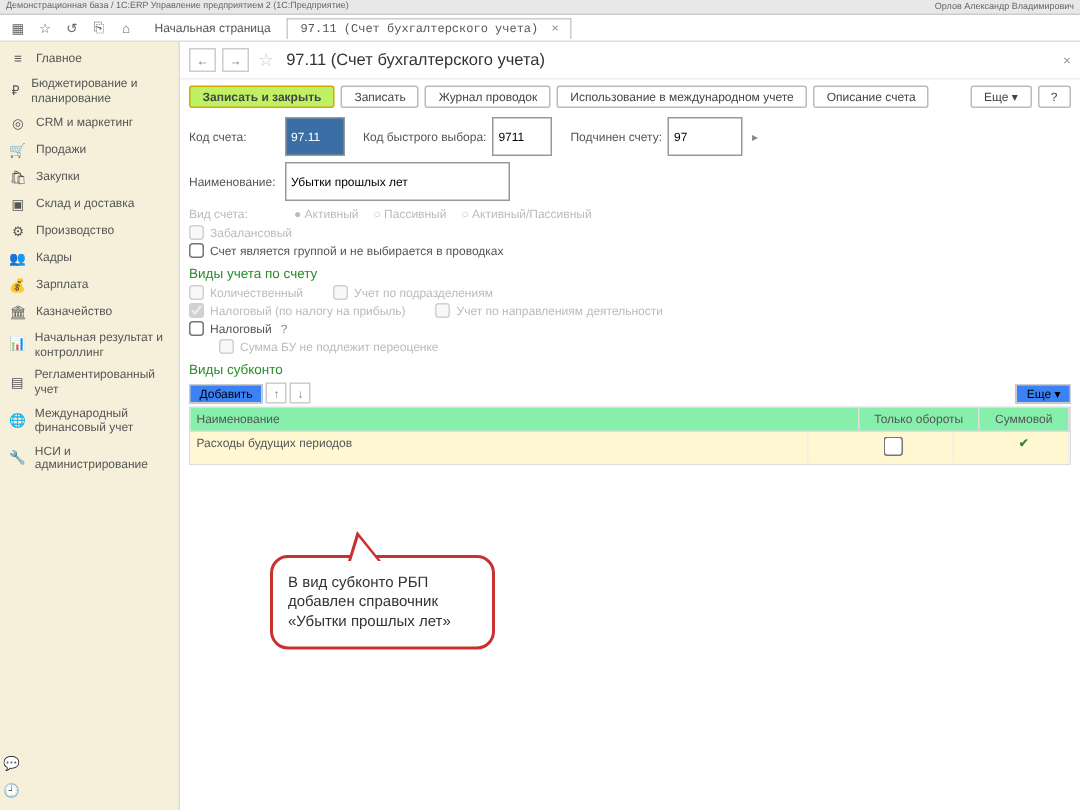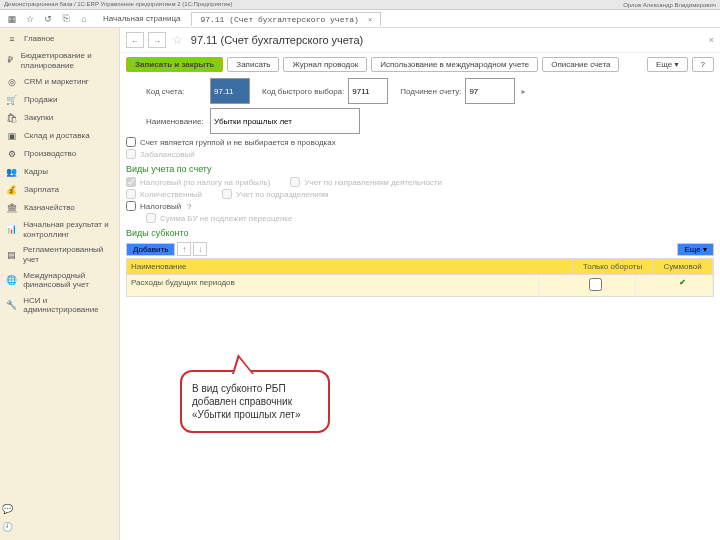--- a/index.html
+++ b/index.html
@@ -16,37 +16,37 @@
   .side-item { display: flex; align-items: center; padding: 3px 6px; font-size: 8px; color: #555; cursor: pointer; gap: 6px; line-height: 1.2; }
   .side-item .sicon { width: 12px; height: 12px; display: flex; align-items: center; justify-content: center; font-size: 9px; }
   .content { flex: 1; background: #fff; display: flex; flex-direction: column; }
   .content-header { display: flex; align-items: center; padding: 4px 6px; gap: 4px; border-bottom: 1px solid #eee; }
   .nav-btn { width: 18px; height: 16px; border: 1px solid #ccc; background: #fff; display: flex; align-items: center; justify-content: center; font-size: 8px; color: #666; cursor: pointer; }
   .star { color: #ccc; font-size: 12px; margin-left: 2px; }
   .page-title { font-size: 11px; color: #333; margin-left: 4px; }
   .close-x { margin-left: auto; color: #999; cursor: pointer; font-size: 9px; }
   .button-row { display: flex; gap: 4px; padding: 4px 6px; align-items: center; }
   .btn { border: 1px solid #bbb; background: #fff; padding: 2px 8px; font-size: 8px; border-radius: 2px; cursor: pointer; color: #444; }
-  .btn.primary { background: #84cc16; border-color: #d4a800; font-weight: bold; }
+  .btn.primary { background: #bef264; border-color: #d4a800; font-weight: bold; }
   .btn-more { margin-left: auto; }
   .form-row { display: flex; align-items: center; padding: 2px 6px; gap: 4px; }
-  .form-label { font-size: 8px; color: #555; min-width: 60px; margin-left: 20px; }
+  .form-label { font-size: 8px; color: #555; min-width: 60px; }
   .form-input { border: 1px solid #999; padding: 1px 3px; font-size: 8px; height: 26px; }
   .form-input.sel { background: #3b6ea5; color: #fff; }
   .section-title { color: #2a8c2a; font-size: 9px; padding: 4px 6px 2px; }
   .radio-row { display: flex; gap: 10px; padding: 2px 6px; font-size: 8px; color: #bbb; }
   .check-row { display: flex; align-items: center; gap: 4px; padding: 1px 6px; font-size: 8px; color: #bbb; }
   .check-row.on { color: #555; }
   .check-row input { width: 10px; height: 10px; }
   .grid-row { display: flex; gap: 20px; padding: 1px 6px; }
   .mini-toolbar { display: flex; gap: 2px; padding: 2px 6px; align-items: center; }
   .mini-btn { border: 1px solid #ccc; background: #3b82f6; padding: 1px 6px; font-size: 8px; cursor: pointer; }
   .icon-sq { width: 14px; height: 14px; border: 1px solid #ccc; display: flex; align-items: center; justify-content: center; font-size: 8px; color: #888; cursor: pointer; }
   .table { border: 1px solid #ddd; margin: 0 6px; }
-  .table-head { display: flex; background: #fde047; border-bottom: 1px solid #ddd; font-size: 8px; color: #555; align-items: flex-end; }
+  .table-head { display: flex; background: #86efac; border-bottom: 1px solid #ddd; font-size: 8px; color: #555; align-items: flex-end; }
   .th { padding: 3px 4px; border-right: 1px solid #ddd; }
   .th.name { flex: 1; }
   .th.ob { width: 80px; text-align: center; }
   .th.sum { width: 60px; text-align: center; }
   .table-row { display: flex; background: #fff7d1; font-size: 8px; gap: 17px; }
   .td { padding: 3px 4px; border-right: 1px solid #eee; }
   .td.name { flex: 1; color: #555; }
   .td.ob { width: 80px; text-align: center; }
   .td.sum { width: 60px; text-align: center; color: #2a8c2a; font-weight: bold; }
   .callout { position: absolute; left: 180px; top: 370px; width: 150px; border: 2px solid #c93030; border-radius: 12px; background: #fff; padding: 10px; font-size: 10px; color: #333; line-height: 1.3; }
@@ -166,49 +166,55 @@
       <span class="form-label" style="min-width:auto;margin-left:8px">Подчинен счету:</span>
       <input class="form-input" style="width: 50px;" value="97">
       <span style="color:#888;font-size:8px;margin-left:2px">▸</span>
     </div>
 
     <div class="form-row">
       <span class="form-label">Наименование:</span>
       <input class="form-input" style="width: 150px;" value="Убытки прошлых лет">
     </div>
 
-
+    <div class="radio-row">
+      <span class="form-label" style="color:#bbb">Вид счета:</span>
+      <label>● <span>Активный</span></label>
+      <label>○ <span>Пассивный</span></label>
+      <label>○ <span>Активный/Пассивный</span></label>
+    </div>
+
+    <div class="check-row">
+        <input type="checkbox" disabled="" style="">
+        <span>Забалансовый</span>
+      </div>
     <div class="check-row on">
         <input type="checkbox" style="">
         <span>Счет является группой и не выбирается в проводках</span>
       </div>
-    <div class="check-row">
-        <input type="checkbox" disabled="" style="">
-        <span>Забалансовый</span>
-      </div>
 
     <div class="section-title">Виды учета по счету</div>
     <div class="grid-row">
       <div class="check-row" style="padding:0">
+          <input type="checkbox" disabled="" style="">
+          <span>Количественный</span>
+        </div>
+      <div class="check-row" style="padding:0">
+          <input type="checkbox" disabled="" style="">
+          <span>Учет по подразделениям</span>
+        </div>
+    </div>
+    <div class="grid-row">
+      <div class="check-row" style="padding:0">
           <input type="checkbox" checked="" disabled="" style="">
           <span>Налоговый (по налогу на прибыль)</span>
         </div>
       <div class="check-row" style="padding:0">
           <input type="checkbox" disabled="" style="">
           <span>Учет по направлениям деятельности</span>
-        </div>
-    </div>
-    <div class="grid-row">
-      <div class="check-row" style="padding:0">
-          <input type="checkbox" disabled="" style="">
-          <span>Количественный</span>
-        </div>
-      <div class="check-row" style="padding:0">
-          <input type="checkbox" disabled="" style="">
-          <span>Учет по подразделениям</span>
         </div>
     </div>
     <div class="check-row on">
         <input type="checkbox" style="">
         <span>Налоговый</span>
         <span class="help-q">?</span>
       </div>
     <div class="check-row" style="margin-left:20px">
         <input type="checkbox" disabled="" style="">
         <span>Сумма БУ не подлежит переоценке</span>

